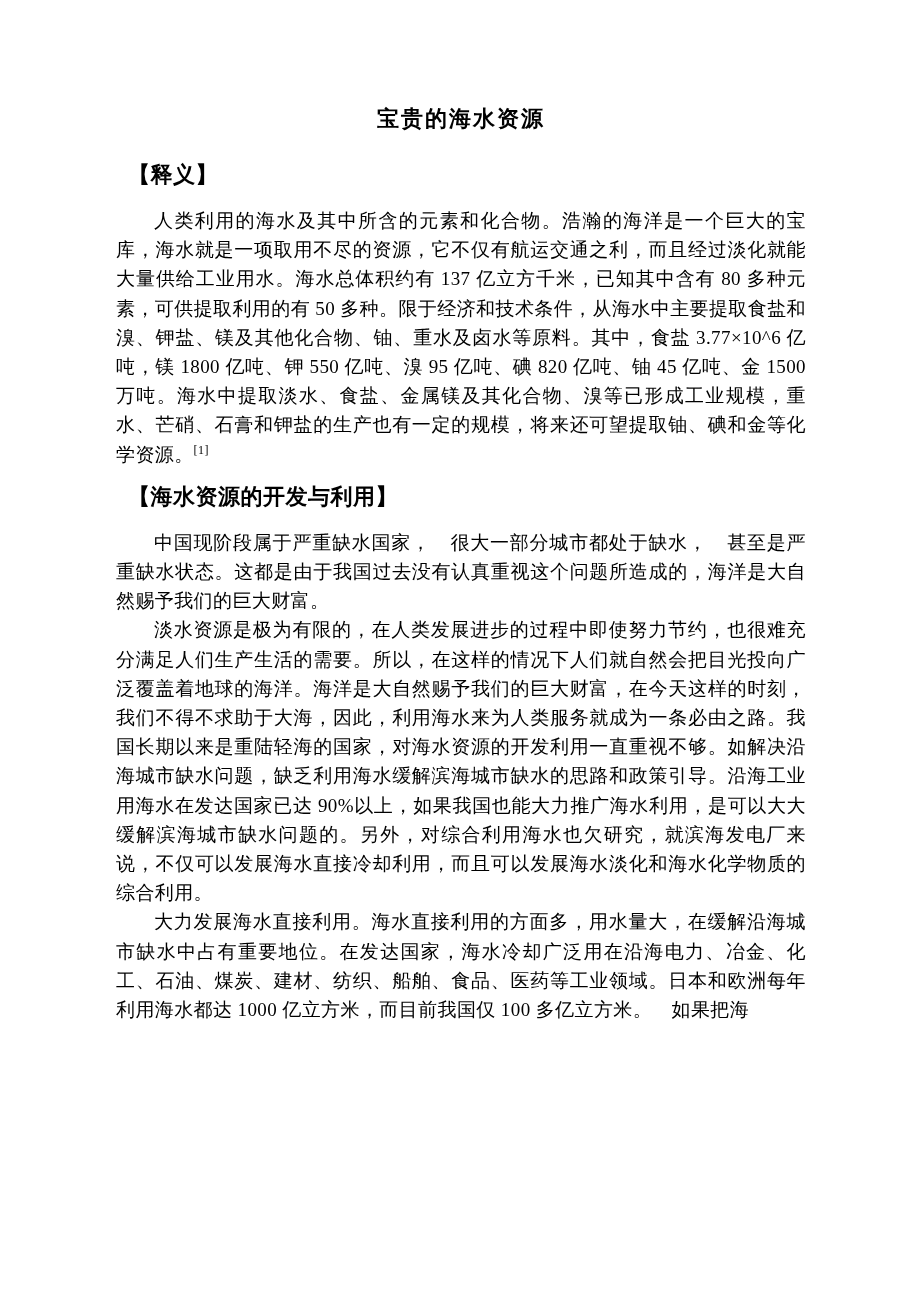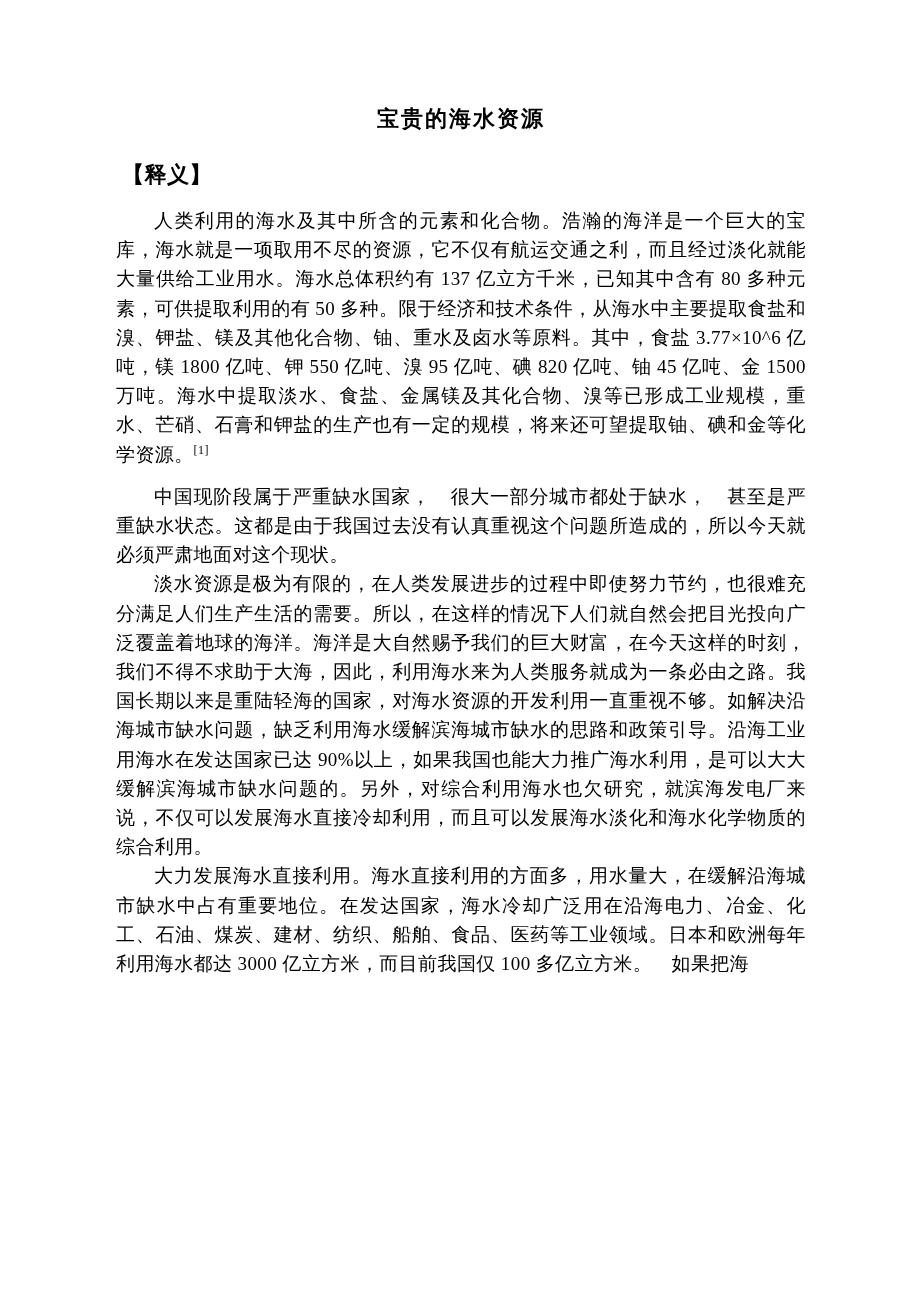--- a/index.html
+++ b/index.html
@@ -25,21 +25,21 @@
     font-size: 22px;
     font-weight: bold;
     text-align: center;
     letter-spacing: 2px;
     margin: 0 0 26px 0;
   }
   .section-heading {
     font-size: 22px;
     font-weight: bold;
     letter-spacing: 0.5px;
-    margin: 0 0 16px 6px;
+    margin: 0 0 16px 12px;
   }
   .section + .section {
     margin-top: 13px;
   }
   .para {
     font-size: 19px;
     line-height: 29.2px;
     text-align: justify;
     text-indent: 2em;
     letter-spacing: 0.4px;
@@ -57,18 +57,19 @@
 <div class="page">
 
   <h1 class="doc-title">宝贵的海水资源</h1>
 
   <section class="section">
     <h2 class="section-heading">【释义】</h2>
     <p class="para"><span>人类利用的海水及其中所含的元素和化合物。浩瀚的海洋是一个巨大的宝库，海水就是一项取用不尽的资源，它不仅有航运交通之利，而且经过淡化就能大量供给工业用水。海水总体积约有 137 亿立方千米，已知其中含有 80 多种元素，可供提取利用的有 50 多种。限于经济和技术条件，从海水中主要提取食盐和溴、钾盐、镁及其他化合物、铀、重水及卤水等原料。其中，食盐 3.77×10^6 亿吨，镁 1800 亿吨、钾 550 亿吨、溴 95 亿吨、碘 820 亿吨、铀 45 亿吨、金 1500 万吨。海水中提取淡水、食盐、金属镁及其化合物、溴等已形成工业规模，重水、芒硝、石膏和钾盐的生产也有一定的规模，将来还可望提取铀、碘和金等化学资源。</span><sup class="fn-ref">[1]</sup></p>
   </section>
 
   <section class="section">
-    <p class="para">中国现阶段属于严重缺水国家，　很大一部分城市都处于缺水，　甚至是严重缺水状态。这都是由于我国过去没有认真重视这个问题所造成的，所以今天就必须严肃地面对这个现状。</p>
+    <h2 class="section-heading">【海水资源的开发与利用】</h2>
+    <p class="para">中国现阶段属于严重缺水国家，　很大一部分城市都处于缺水，　甚至是严重缺水状态。这都是由于我国过去没有认真重视这个问题所造成的，海洋是大自然赐予我们的巨大财富。</p>
     <p class="para">淡水资源是极为有限的，在人类发展进步的过程中即使努力节约，也很难充分满足人们生产生活的需要。所以，在这样的情况下人们就自然会把目光投向广泛覆盖着地球的海洋。海洋是大自然赐予我们的巨大财富，在今天这样的时刻，我们不得不求助于大海，因此，利用海水来为人类服务就成为一条必由之路。我国长期以来是重陆轻海的国家，对海水资源的开发利用一直重视不够。如解决沿海城市缺水问题，缺乏利用海水缓解滨海城市缺水的思路和政策引导。沿海工业用海水在发达国家已达 90%以上，如果我国也能大力推广海水利用，是可以大大缓解滨海城市缺水问题的。另外，对综合利用海水也欠研究，就滨海发电厂来说，不仅可以发展海水直接冷却利用，而且可以发展海水淡化和海水化学物质的综合利用。</p>
-    <p class="para">大力发展海水直接利用。海水直接利用的方面多，用水量大，在缓解沿海城市缺水中占有重要地位。在发达国家，海水冷却广泛用在沿海电力、冶金、化工、石油、煤炭、建材、纺织、船舶、食品、医药等工业领域。日本和欧洲每年利用海水都达 3000 亿立方米，而目前我国仅 100 多亿立方米。　如果把海</p>
+    <p class="para">大力发展海水直接利用。海水直接利用的方面多，用水量大，在缓解沿海城市缺水中占有重要地位。在发达国家，海水冷却广泛用在沿海电力、冶金、化工、石油、煤炭、建材、纺织、船舶、食品、医药等工业领域。日本和欧洲每年利用海水都达 1000 亿立方米，而目前我国仅 100 多亿立方米。　如果把海</p>
   </section>
 
 </div>
 
 </body></html>

